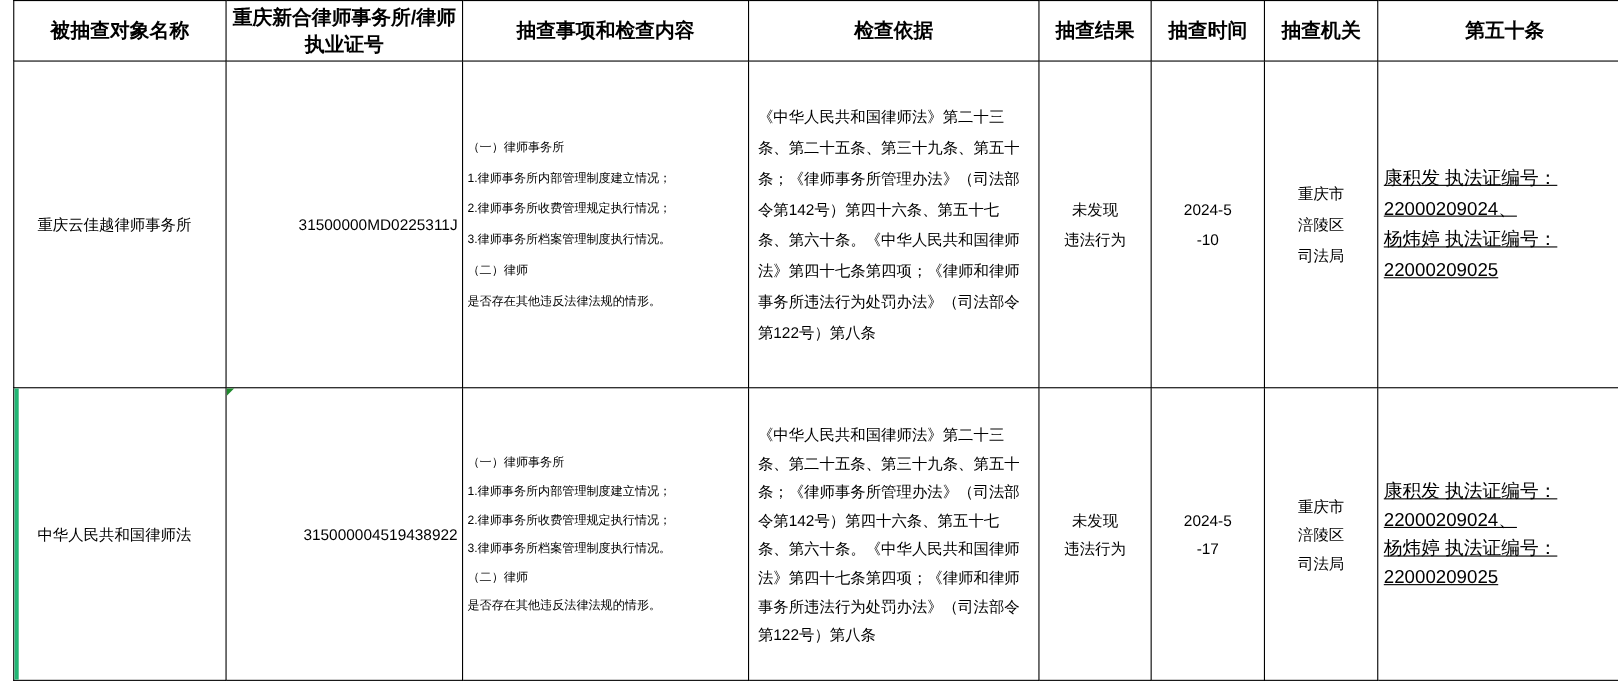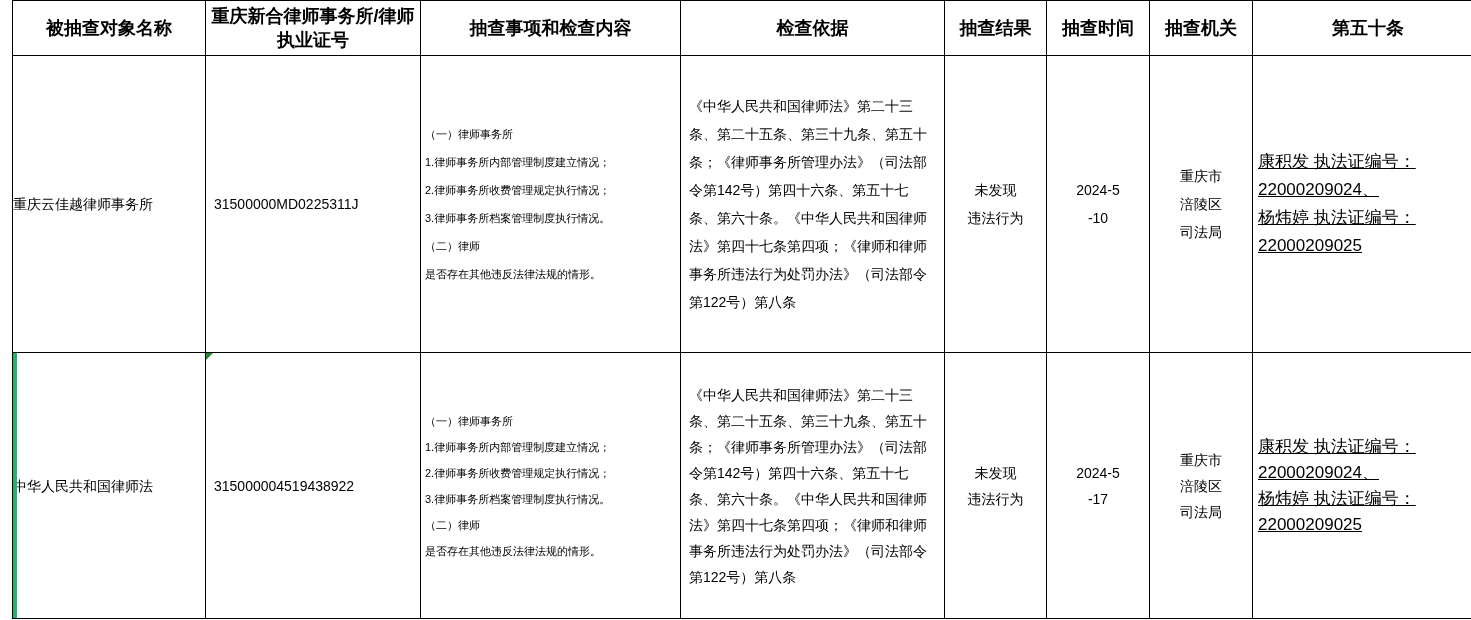--- a/index.html
+++ b/index.html
@@ -45,22 +45,22 @@
     line-height: 24px;
     padding: 0 4px;
   }
   td {
     font-size: 14px;
     padding: 0 4px;
   }
   tr.row1 td { line-height: 28px; }
   tr.row2 td { line-height: 26px; }
 
-  td.cell-name   { text-align: left; padding-left: 0; }
-  td.cell-code   { text-align: left; padding-left: 8px; position: relative; }
+  td.cell-name   { text-align: left; padding-left: 21px; }
+  td.cell-code   { text-align: right; padding-left: 8px; position: relative; }
   td.cell-items  { text-align: left; white-space: pre-wrap; font-size: 11px; padding: 0 4px; }
   td.cell-basis  { text-align: left; white-space: pre-wrap; padding-left: 8px; padding-right: 10px; }
   td.cell-center { text-align: center; white-space: pre-line; }
   td.cell-people { text-align: left; white-space: pre-wrap; font-size: 17px; padding-left: 5px; text-decoration: underline; }
 
   td.flagged-row-first { position: relative; }
   .row-strip {
     position: absolute;
     left: 0; top: 0; bottom: 0;
     width: 4px;

